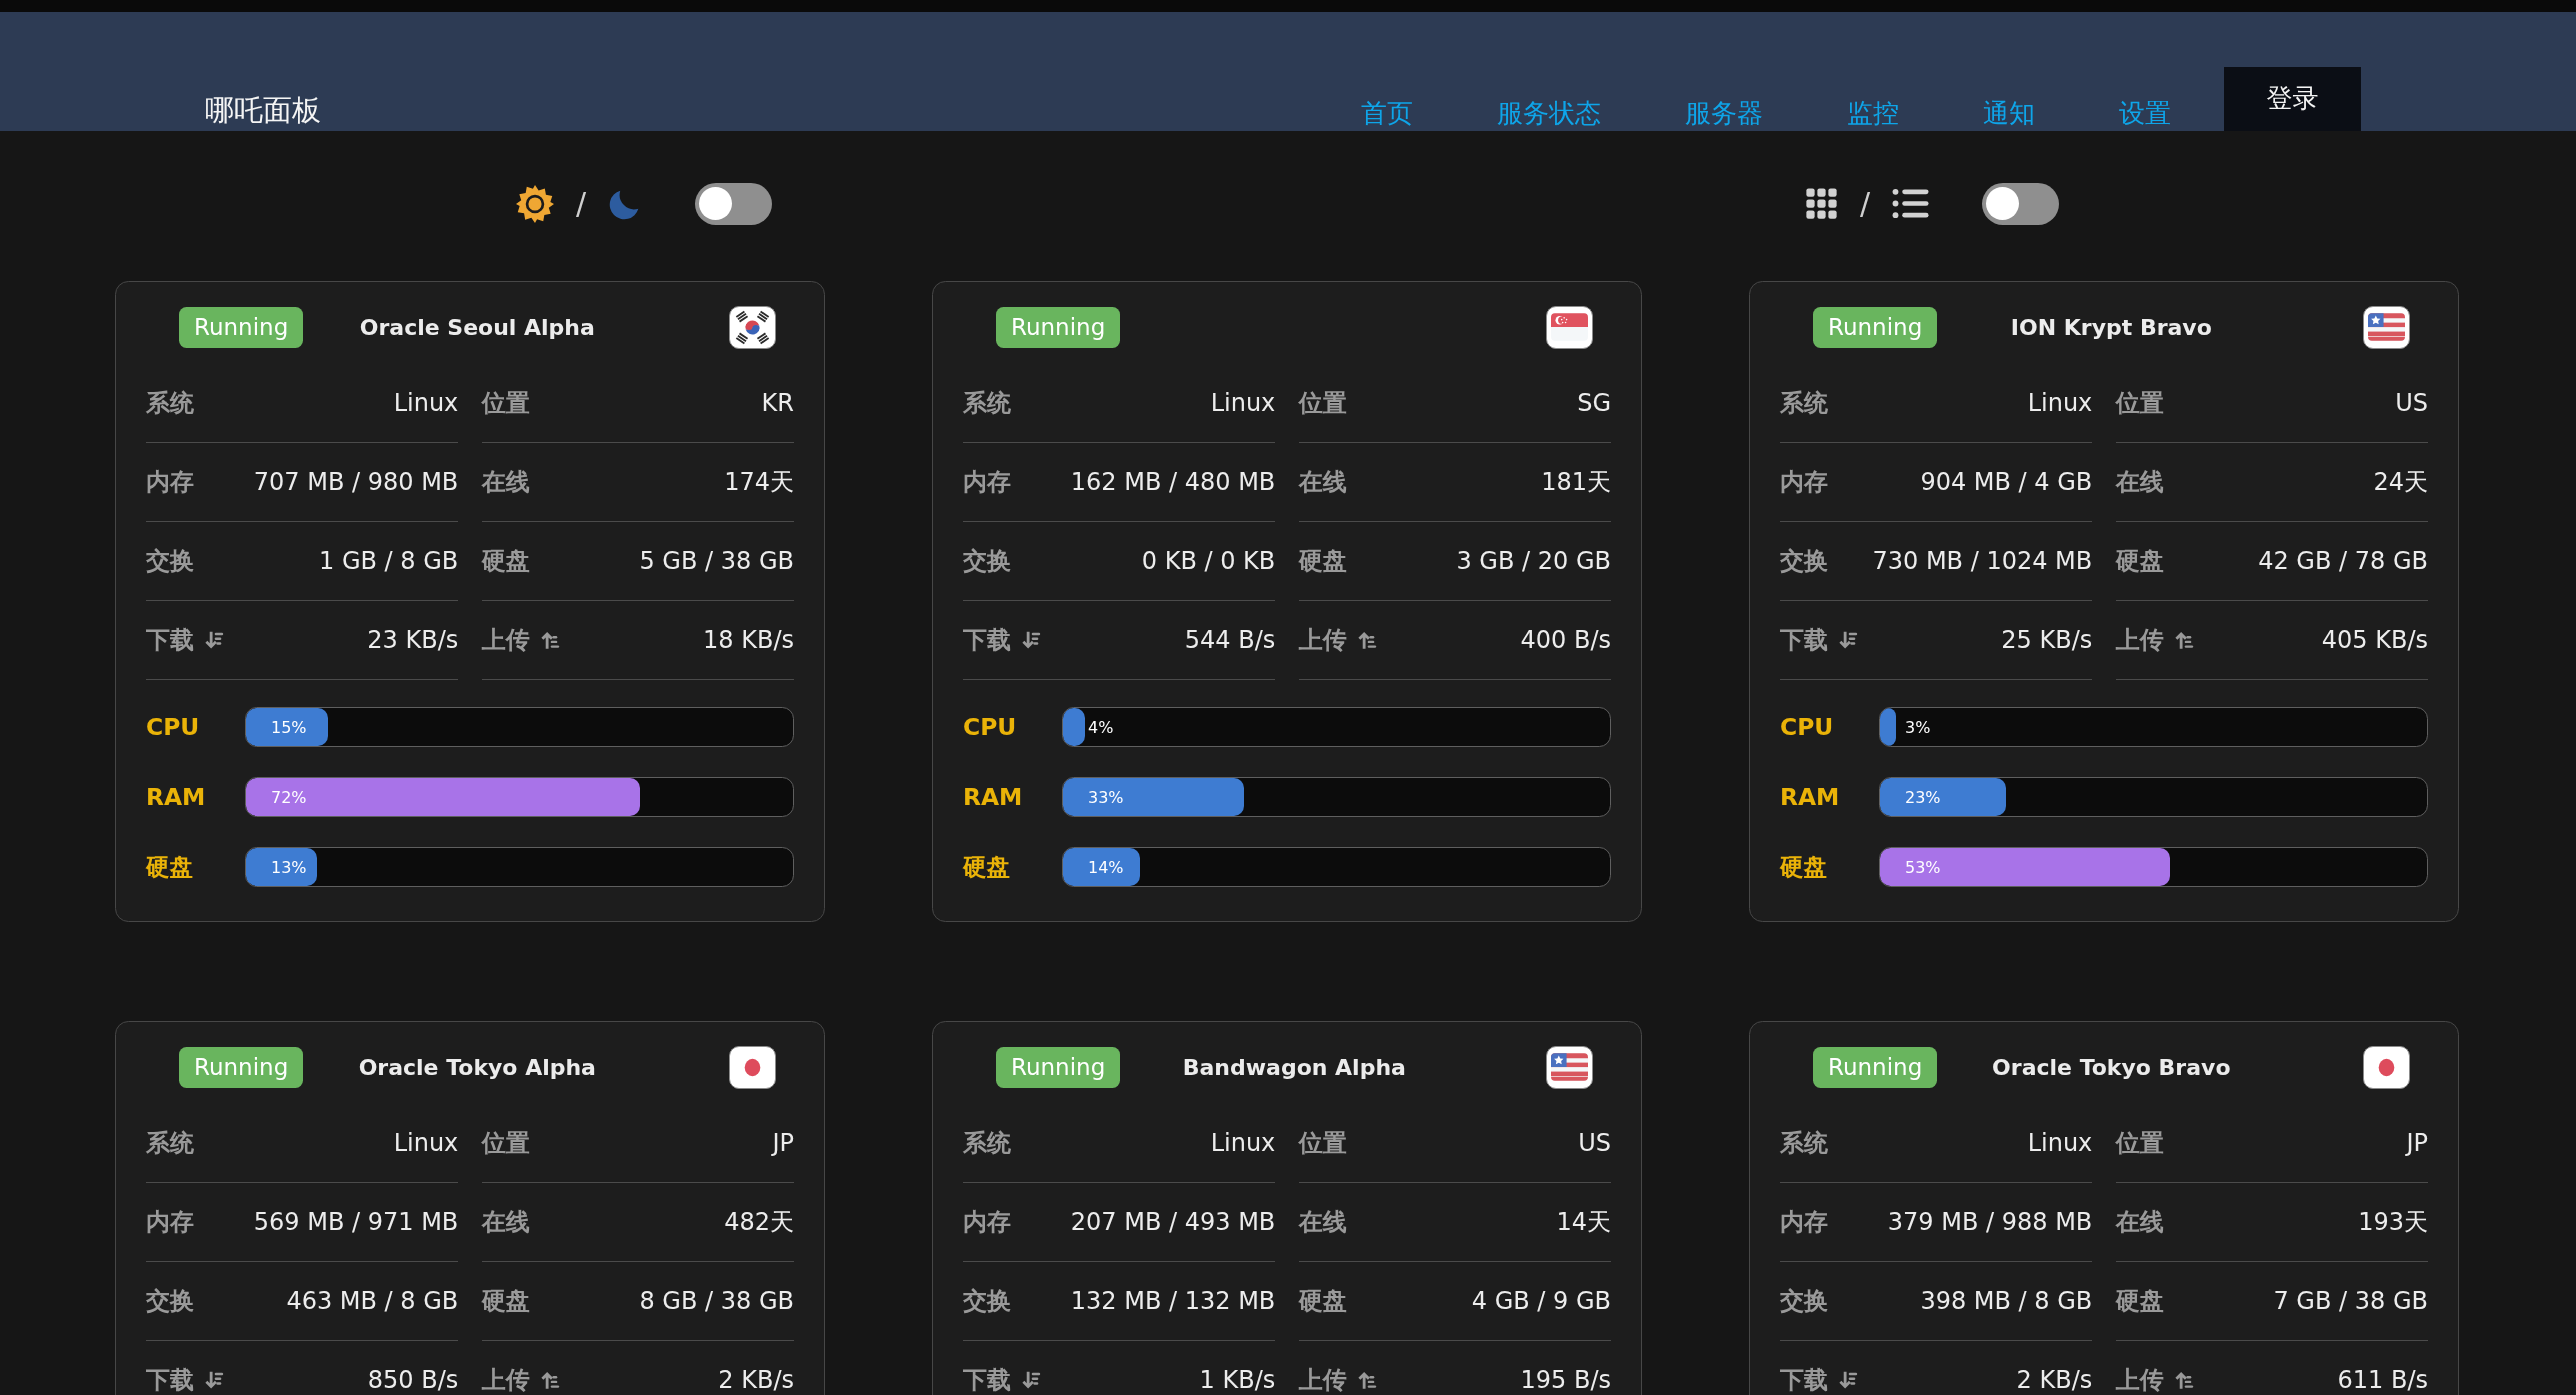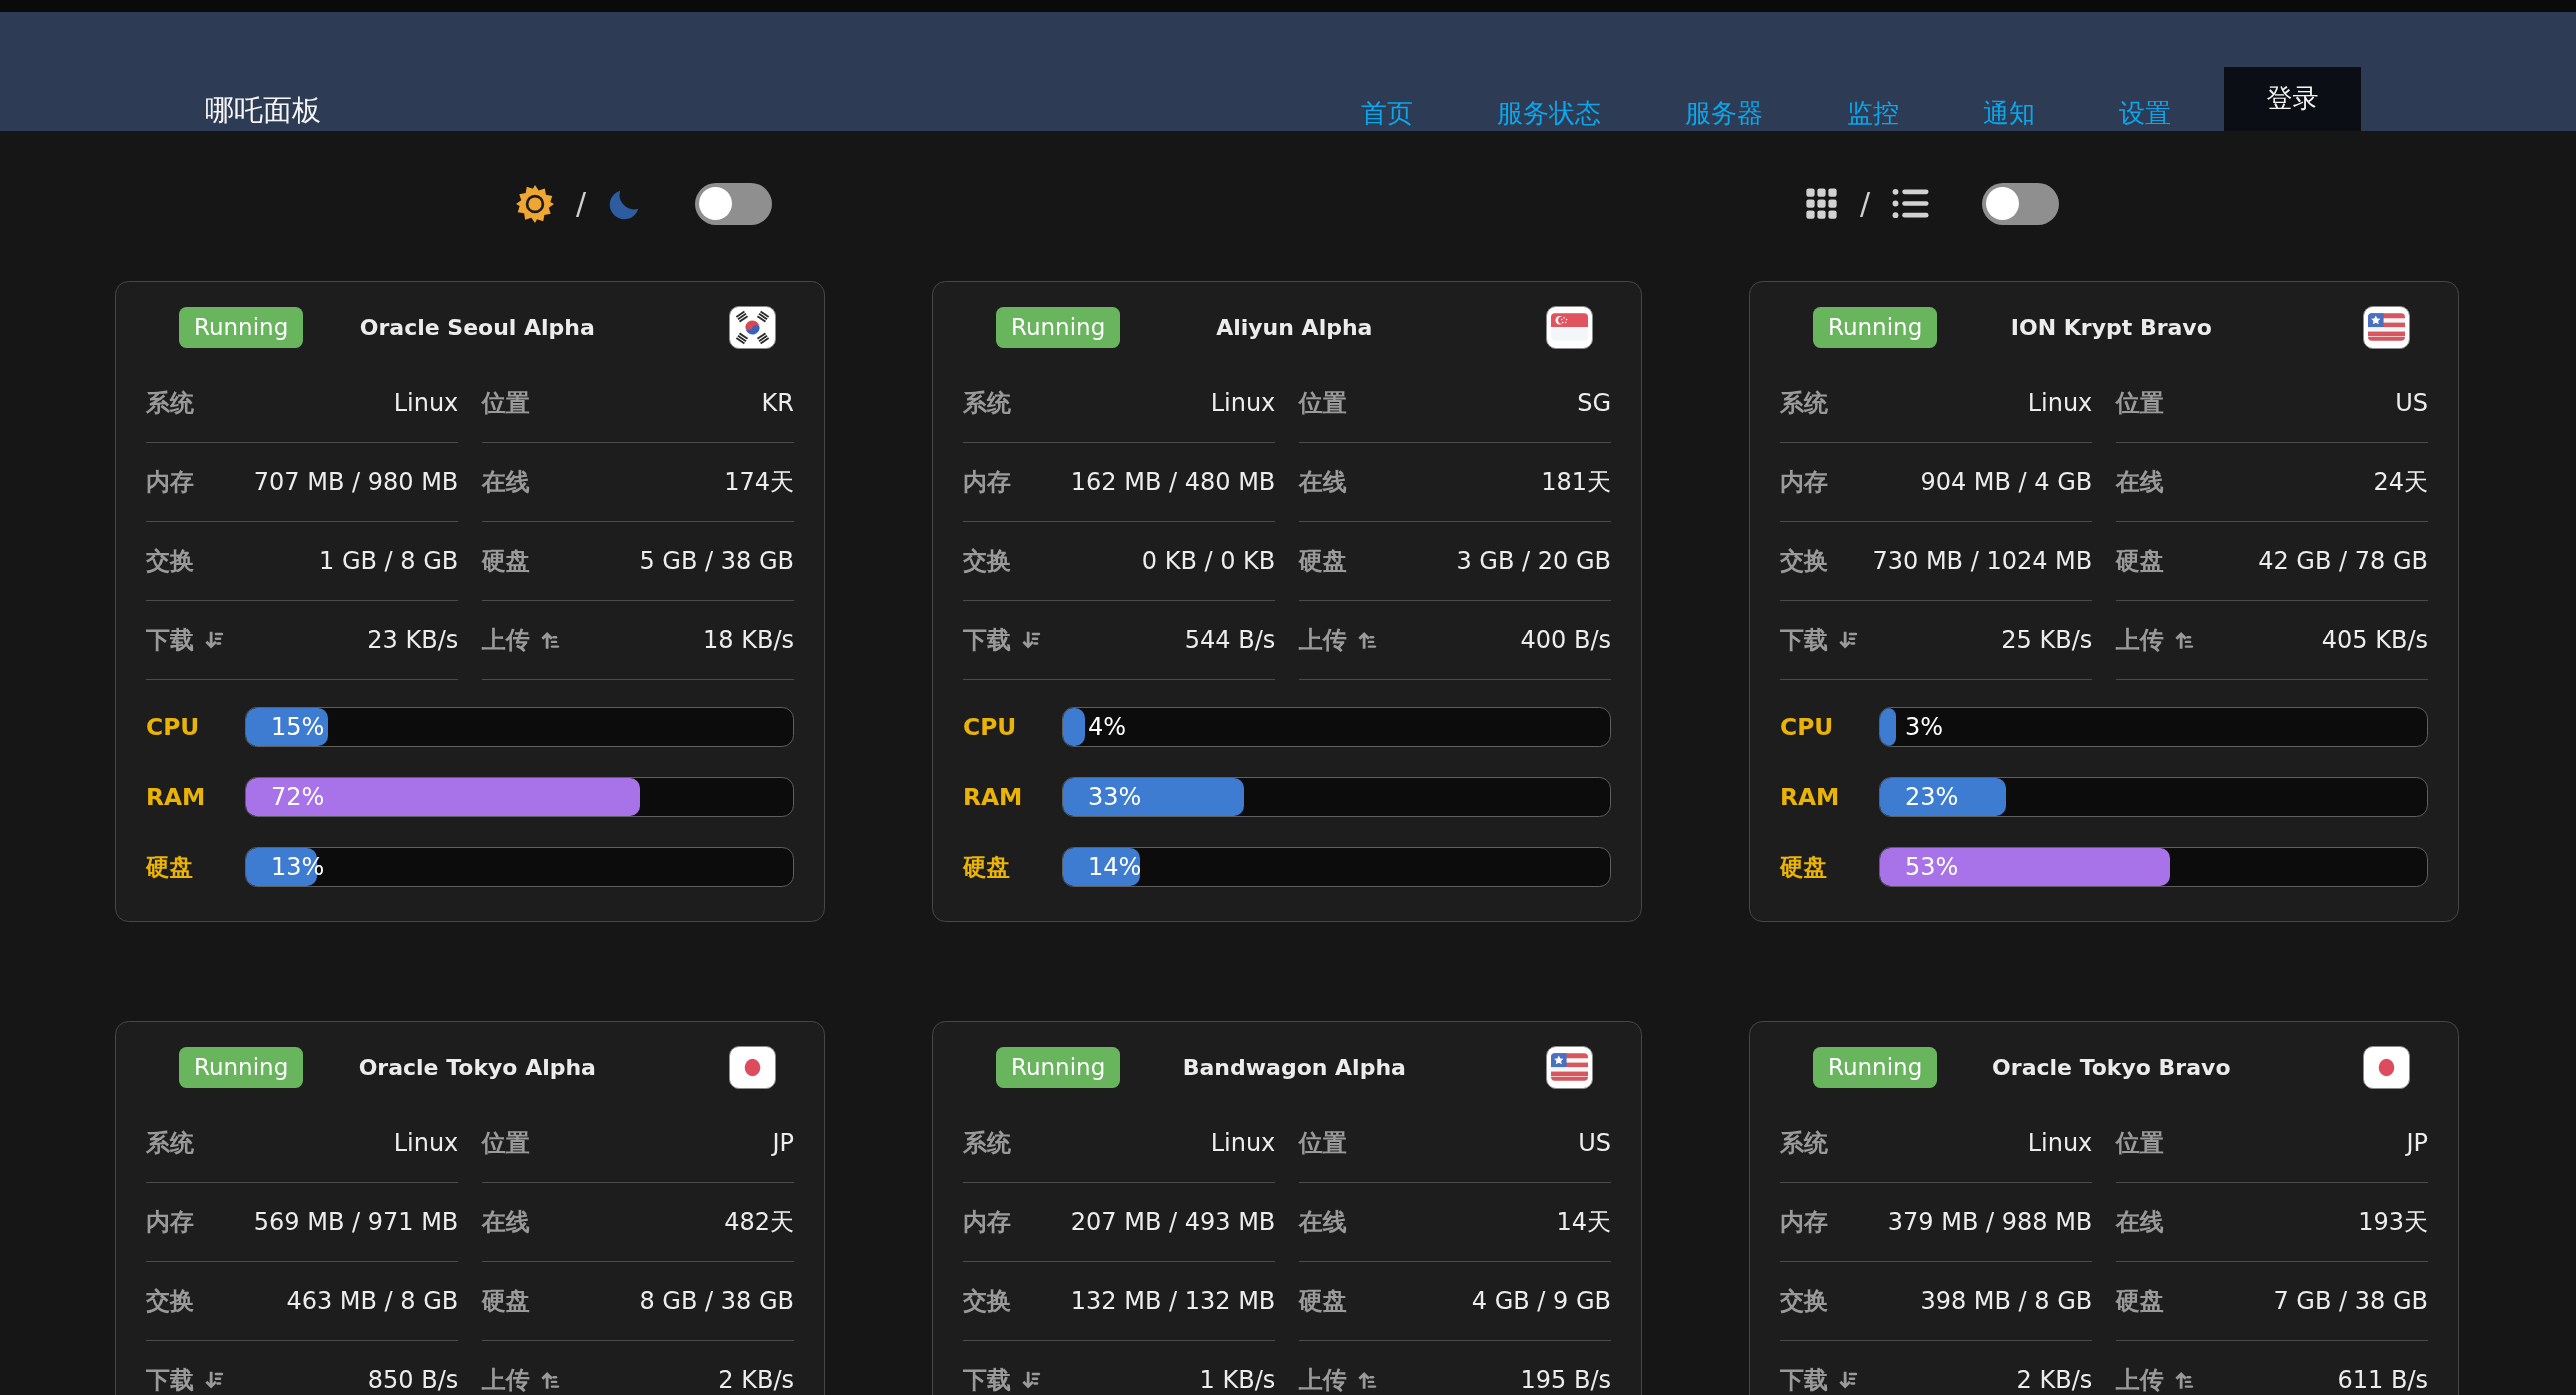--- a/index.html
+++ b/index.html
@@ -72,21 +72,21 @@
   .val { color:#ededed; font-size:24px; text-align:right; white-space:nowrap; }
   
   .progress { margin-top:11.7px; }
   .prow { display:flex; align-items:center; height:70px; }
   .plbl { width:99px; color:#eab308; font-size:23.4px; font-weight:600; }
   .pbar {
     flex:1; height:40px; background:#0c0c0c;
     border:1.7px solid #5f5f5f; border-radius:11.7px; position:relative; overflow:hidden;
   }
   .pfill { position:absolute; left:0; top:0; bottom:0; border-radius:10px; min-width:13.4px; }
-  .ptxt { position:absolute; left:25px; top:50%; transform:translateY(-50%); color:#fff; font-size:24px; }
+  .ptxt { position:absolute; left:25px; top:50%; transform:translateY(-50%); color:#fff; font-size:16px; }
 </style>
 </head>
 <body>
 
 <div class="top-strip"></div>
 
 <nav class="navbar">
   <span class="brand">哪吒面板</span>
   <ul class="nav-menu">
       <li class="nav-item">首页</li>
@@ -262,21 +262,20 @@
             <div class="pfill" style="width: 13%; background: rgb(62, 124, 210);"></div>
             <span class="ptxt">13%</span>
           </div>
         </div>
       </div>
   </article>
 
   <article class="card">
     <header class="card-head">
       <span class="badge">Running</span>
-      <h3 class="srv-name">Aliyun Alpha</h3>
       <span class="flag">
           <svg width="37" height="30" viewBox="0 0 38 28">
             <rect width="38" height="28" rx="4" fill="#f4f7f9"></rect>
             <path d="M0 4a4 4 0 0 1 4-4h30a4 4 0 0 1 4 4v10H0z" fill="#e0535f"></path>
             <circle cx="9" cy="7" r="4.4" fill="#fff"></circle>
             <circle cx="11" cy="7" r="3.7" fill="#e0535f"></circle>
             <circle cx="13.5" cy="4.6" r=".8" fill="#fff"></circle>
             <circle cx="16" cy="6.4" r=".8" fill="#fff"></circle>
             <circle cx="15" cy="9.4" r=".8" fill="#fff"></circle>
             <circle cx="12" cy="9.4" r=".8" fill="#fff"></circle>

